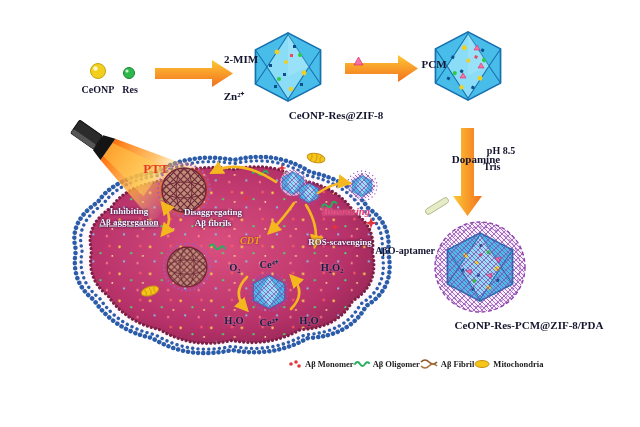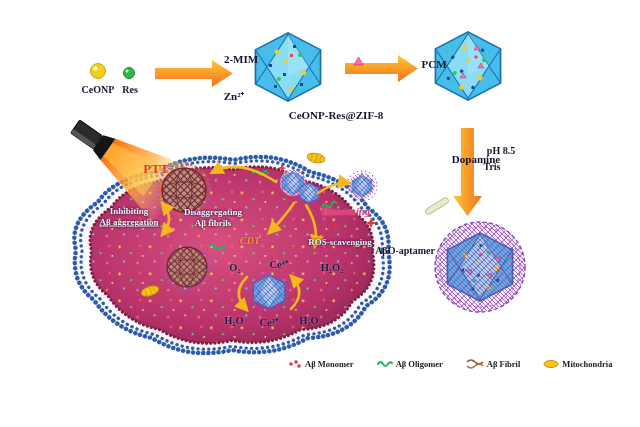--- a/index.html
+++ b/index.html
@@ -7,21 +7,21 @@
           font-family:"Liberation Serif",serif;}
   #fig{position:absolute;left:0;top:0;}
   .lbl{position:absolute;transform:translate(-50%,-50%);white-space:nowrap;font-weight:bold;line-height:1;}
   .t11{font-size:11px;color:#14142e;margin-left:48px;}
   .t10{font-size:10px;color:#14142e;}
   .cellw{font-size:9px;color:#f3f5ff;text-shadow:0 0 2px rgba(45,15,55,.95),0 0 3px rgba(45,15,55,.7);}
   .frm{font-size:10.5px;color:#141c45;text-shadow:0 0 2px rgba(255,230,240,.5);}
   .ptt{font-size:13px;color:#e63b22;text-shadow:0 0 3px rgba(255,200,120,.9);}
   .cdt{font-size:10px;color:#f5a11c;font-style:italic;text-shadow:0 0 2px rgba(60,10,40,.6);}
   .bio{font-size:10.5px;color:#e8336e;font-style:italic;text-shadow:0 0 2px rgba(255,255,255,.6);}
-  #legend{position:absolute;left:288px;top:359px;display:flex;align-items:center;gap:23px;}
+  #legend{position:absolute;left:288px;top:359px;display:flex;align-items:center;gap:0;}
   .legend-item{display:flex;align-items:center;gap:3px;}
   .legend-item span{font-size:8.5px;font-weight:bold;color:#1c1c1c;white-space:nowrap;}
 </style>
 </head>
 <body>
 
 <div id="canvas">
 
 <svg id="fig" width="640" height="427" viewBox="0 0 640 427">
   <defs>
@@ -210,32 +210,33 @@
 <div class="lbl t10" style="left:98px;top:90px;">CeONP</div>
 <div class="lbl t10" style="left:130px;top:90px;">Res</div>
 <div class="lbl t11" style="left:193px;top:59px;">2-MIM</div>
 <div class="lbl t11" style="left:186px;top:96px;">Zn²⁺</div>
 <div class="lbl t11" style="left:288px;top:115px;">CeONP-Res@ZIF-8</div>
 <div class="lbl t11" style="left:386px;top:64px;">PCM</div>
 <div class="lbl t11" style="left:428px;top:159px;">Dopamine</div>
 <div class="lbl t10" style="left:501px;top:151px;">pH 8.5</div>
 <div class="lbl t10" style="left:492px;top:167px;">Tris</div>
 <div class="lbl t10" style="left:405px;top:226px;margin-top:25px;">AβO-aptamer</div>
+<div class="lbl t11" style="left:481px;top:325px;">CeONP-Res-PCM@ZIF-8/PDA</div>
 
 <div class="lbl ptt" style="left:156px;top:168px;">PTT</div>
 <div class="lbl cellw" style="left:129px;top:211px;">Inhibiting</div>
 <div class="lbl cellw" style="left:129px;top:222px;text-decoration:underline;">Aβ aggregation</div>
 <div class="lbl cellw" style="left:213px;top:212px;">Disaggregating</div>
 <div class="lbl cellw" style="left:213px;top:223px;">Aβ fibrils</div>
 <div class="lbl bio" style="left:346px;top:212px;">Biosensing</div>
 <div class="lbl cdt" style="left:250px;top:241px;">CDT</div>
 <div class="lbl cellw" style="left:340px;top:242px;">ROS-scavenging</div>
 
 <div class="lbl frm" style="left:235px;top:268px;">O₂</div>
-<div class="lbl frm" style="left:279px;top:265px;text-align:center;">Ce⁴⁺</div>
+<div class="lbl frm" style="left:269px;top:265px;text-align:center;">Ce⁴⁺</div>
 <div class="lbl frm" style="left:311px;top:268px;padding-left:42px;">H₂O₂</div>
 <div class="lbl frm" style="left:234px;top:321px;">H₂O</div>
 <div class="lbl frm" style="left:269px;top:323px;">Ce³⁺</div>
 <div class="lbl frm" style="left:309px;top:321px;">H₂O</div>
 
 <div id="legend">
   <div class="legend-item">
     <svg width="14" height="10">
       <circle cx="3" cy="5" r="1.8" fill="#e8333a"></circle>
           <circle cx="8" cy="3" r="1.8" fill="#e8333a"></circle>

